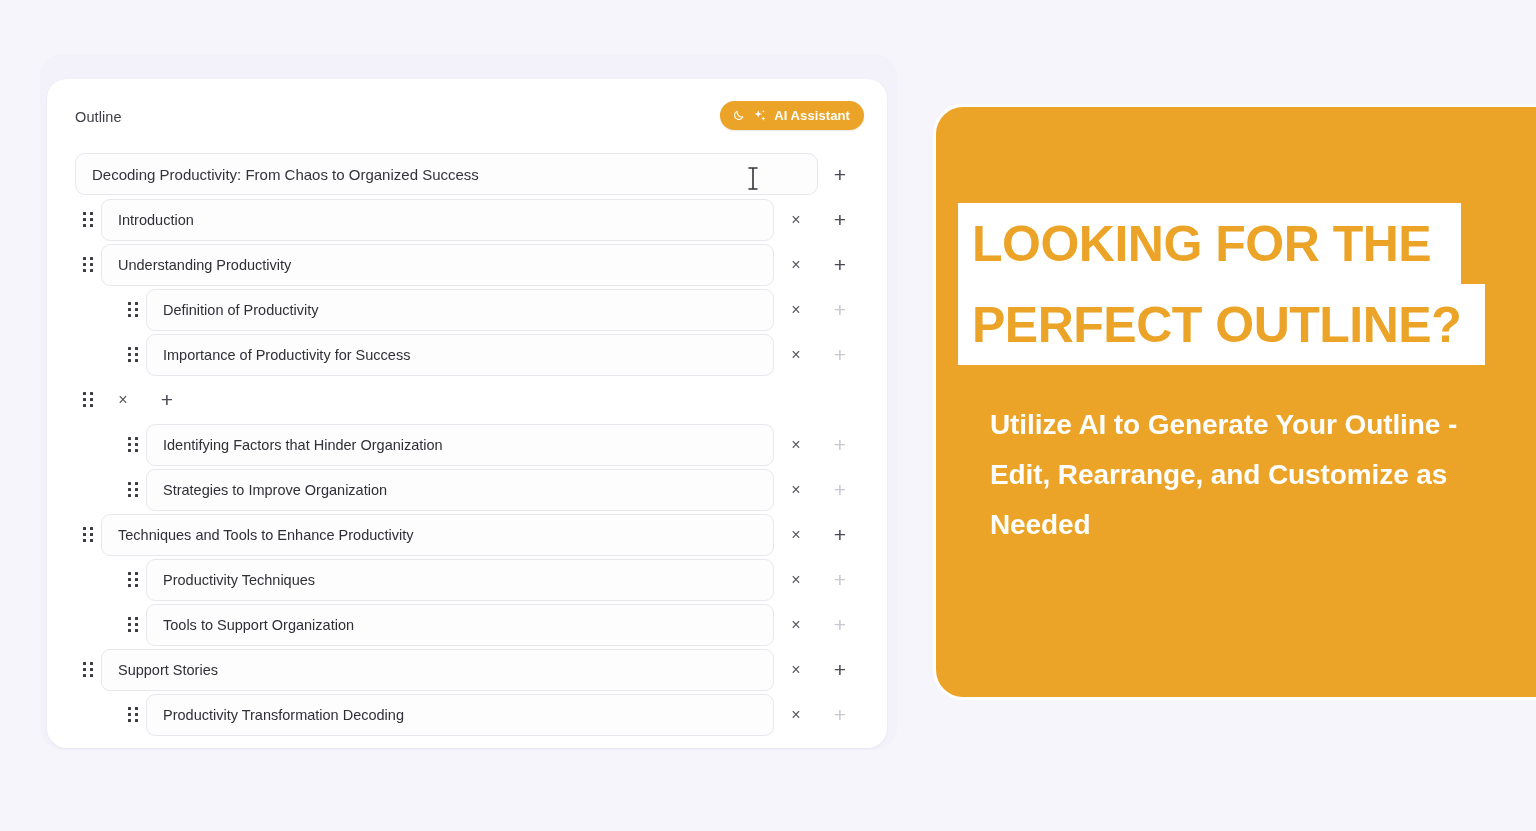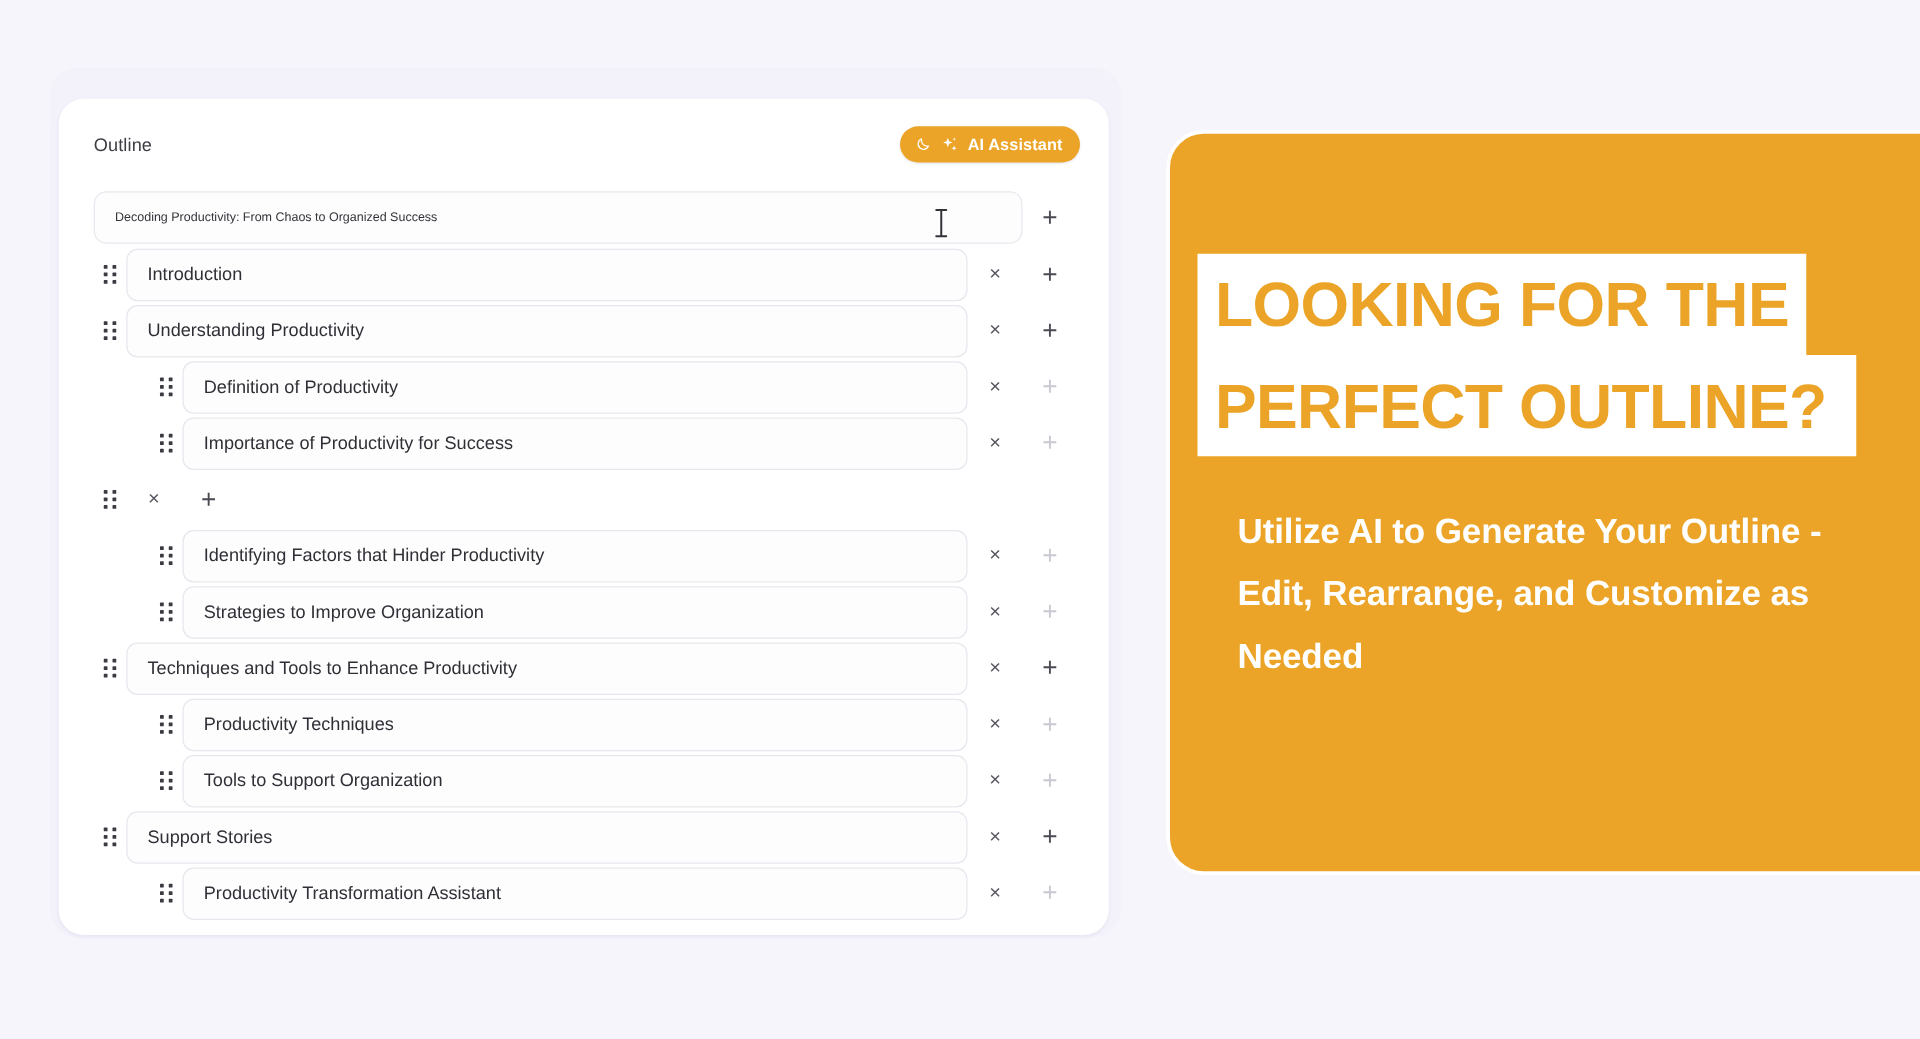--- a/index.html
+++ b/index.html
@@ -118,21 +118,21 @@
     padding: 0 16px;
     font-size: 14.5px;
     color: #2f2f36;
     cursor: text;
     white-space: nowrap;
     overflow: hidden;
   }
   .title-row .field {
     height: 42px;
     border-radius: 10px;
-    font-size: 10px;
+    font-size: 15px;
     color: #33333a;
   }
 
   .act {
     width: 44px;
     min-width: 44px;
     height: 40px;
     display: flex;
     align-items: center;
     justify-content: center;
@@ -191,21 +191,21 @@
     flex-direction: column;
     align-items: flex-start;
   }
   .headline-line {
     background: #ffffff;
     color: #eba427;
     font-size: 50px;
     font-weight: bold;
     letter-spacing: -0.5px;
     line-height: 1;
-    padding: 16px 14px 15px 14px;
+    padding: 16px 30px 15px 14px;
     white-space: nowrap;
   }
   .headline-line.l2 { padding-right: 24px; }
 
   #promo-sub {
     position: absolute;
     left: 54px;
     top: 293px;
     width: 500px;
     color: #ffffff;
@@ -347,21 +347,21 @@
           <div class="drag-handle">
             <div class="dots">
               <span></span>
               <span></span>
               <span></span>
               <span></span>
               <span></span>
               <span></span>
             </div>
           </div>
-          <div class="field">Identifying Factors that Hinder Productivity</div>
+          <div class="field">Identifying Factors that Hinder Organization</div>
           <button class="act">
             <span class="x-glyph">×</span>
           </button>
           <button class="act">
             <span class="plus-glyph muted">+</span>
           </button>
         </div>
         <div class="row lvl2">
           <div class="drag-handle">
             <div class="dots">
@@ -461,21 +461,21 @@
           <div class="drag-handle">
             <div class="dots">
               <span></span>
               <span></span>
               <span></span>
               <span></span>
               <span></span>
               <span></span>
             </div>
           </div>
-          <div class="field">Productivity Transformation Assistant</div>
+          <div class="field">Productivity Transformation Decoding</div>
           <button class="act">
             <span class="x-glyph">×</span>
           </button>
           <button class="act">
             <span class="plus-glyph muted">+</span>
           </button>
         </div>
       </div>
 
   </div>

